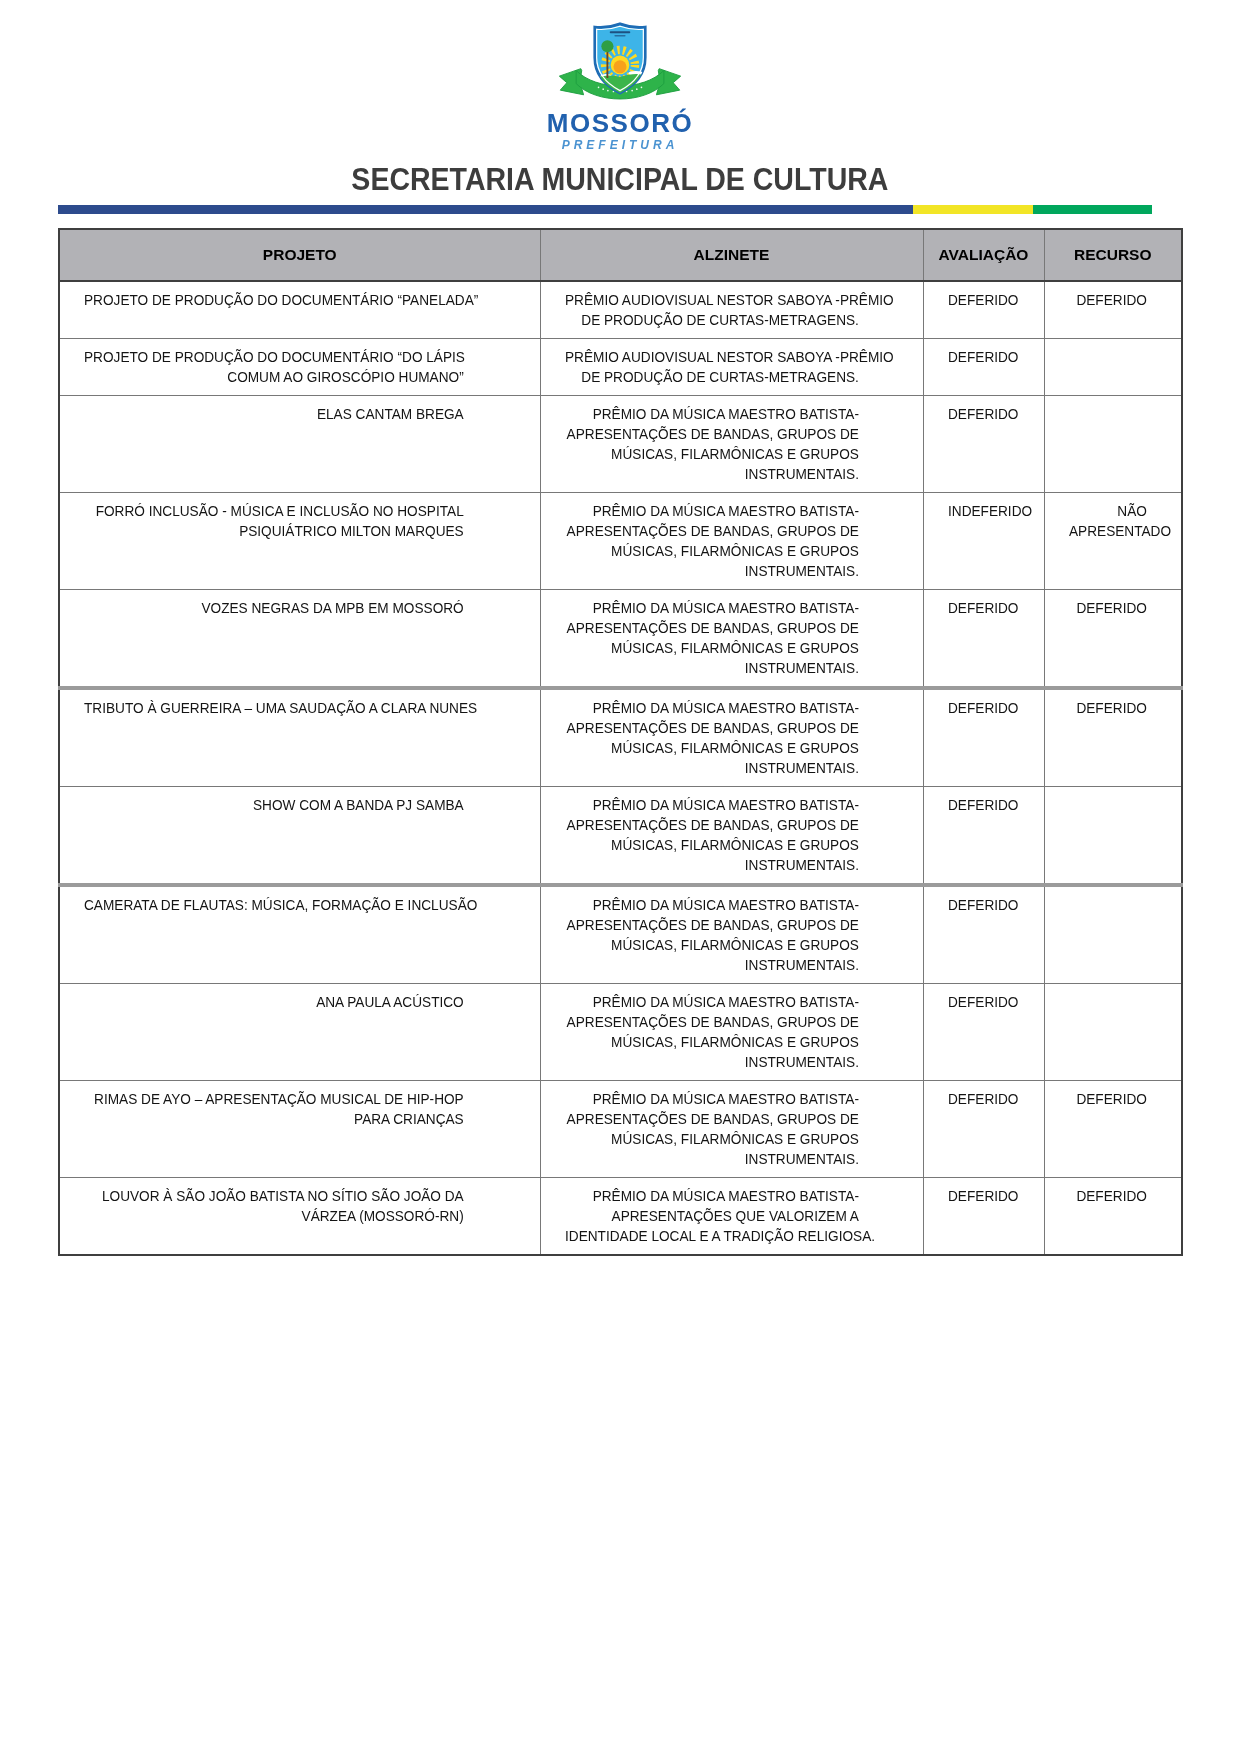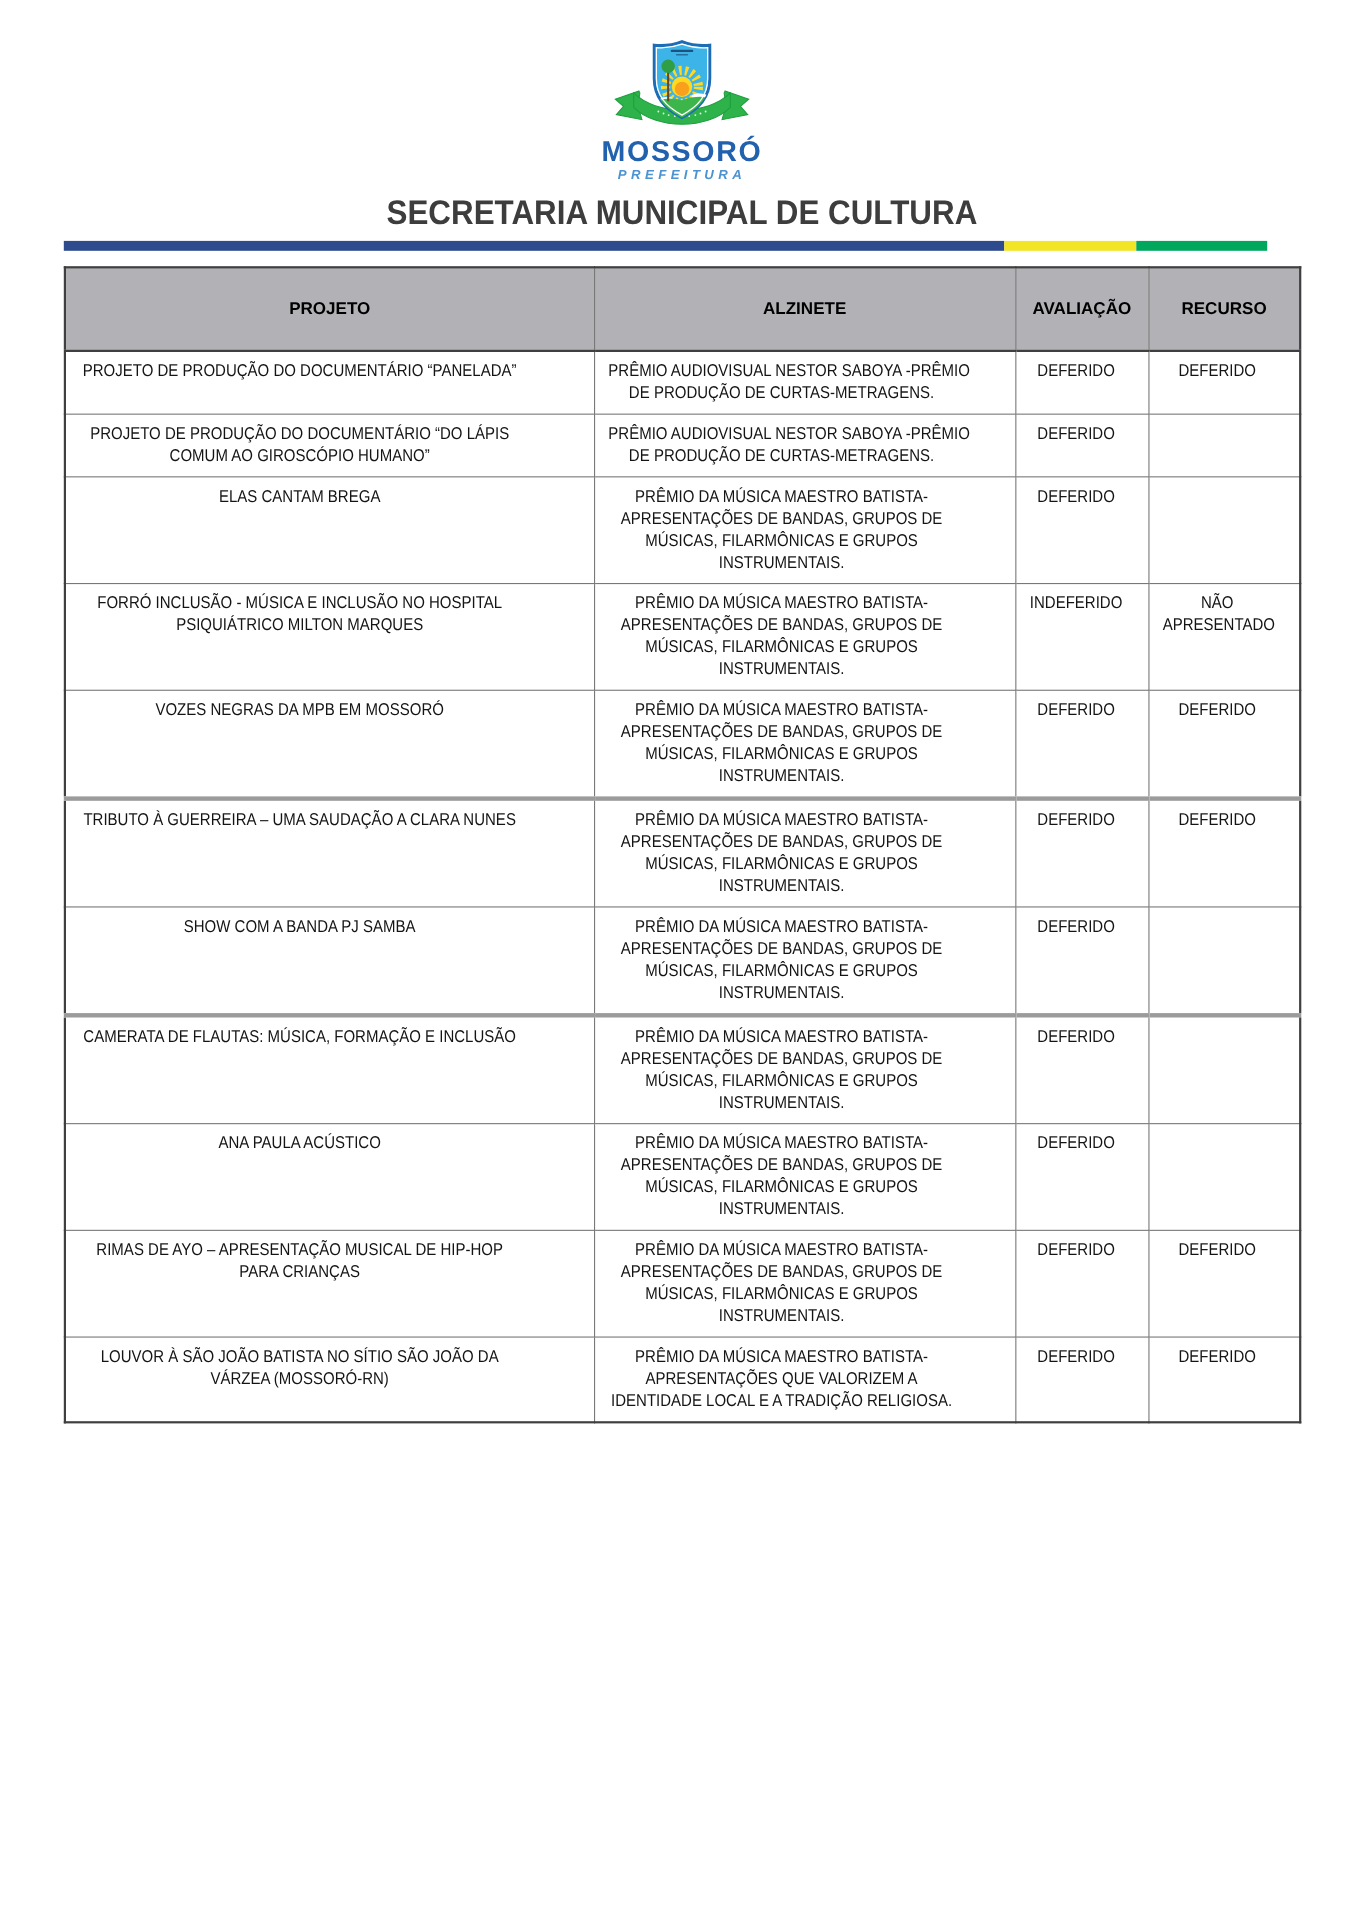--- a/index.html
+++ b/index.html
@@ -5,21 +5,21 @@
   html,body{margin:0;padding:0;background:#ffffff;}
   body{
     width:1240px;height:1755px;
     font-family:"Liberation Sans",sans-serif;
     color:#111;
     position:relative;
   }
   .page{width:1240px;height:1755px;overflow:hidden;}
   .masthead{
     display:flex;flex-direction:column;align-items:center;
-    padding-top:34px;
+    padding-top:20px;
   }
   .crest{display:block;}
   .brand-name{
     margin-top:2px;
     font-size:26px;font-weight:bold;letter-spacing:1.5px;
     color:#2161ae;line-height:1.05;
   }
   .brand-subtitle{
     font-size:12px;font-weight:bold;letter-spacing:4px;
     color:#4b93d1;line-height:1.2;margin-top:1px;font-style:italic;
@@ -40,26 +40,26 @@
     width:1123px;
     border-collapse:collapse;table-layout:fixed;
     border:2px solid #3f3f3f;
   }
   .projects-table th{
     background:#b2b2b6;
     border:1px solid #787878;
     border-bottom:2px solid #3f3f3f;
     height:42px;vertical-align:middle;text-align:center;
     font-size:15.5px;font-weight:bold;color:#000;
-    padding:16px 4px;
+    padding:4px 4px;
   }
   .projects-table td{
     border:1px solid #787878;
-    vertical-align:top;text-align:center;
-    padding:8px 12px;
+    vertical-align:top;text-align:right;
+    padding:8px 24px;
     font-size:15.5px;line-height:20px;color:#141414;
   }
   .projects-table tr.thick-top td{border-top:4px solid #9b9b9b;}
   .ct{
     white-space:pre;
     transform:scaleX(0.88);transform-origin:0 0;
   }
 </style>
 </head>
 <body>

